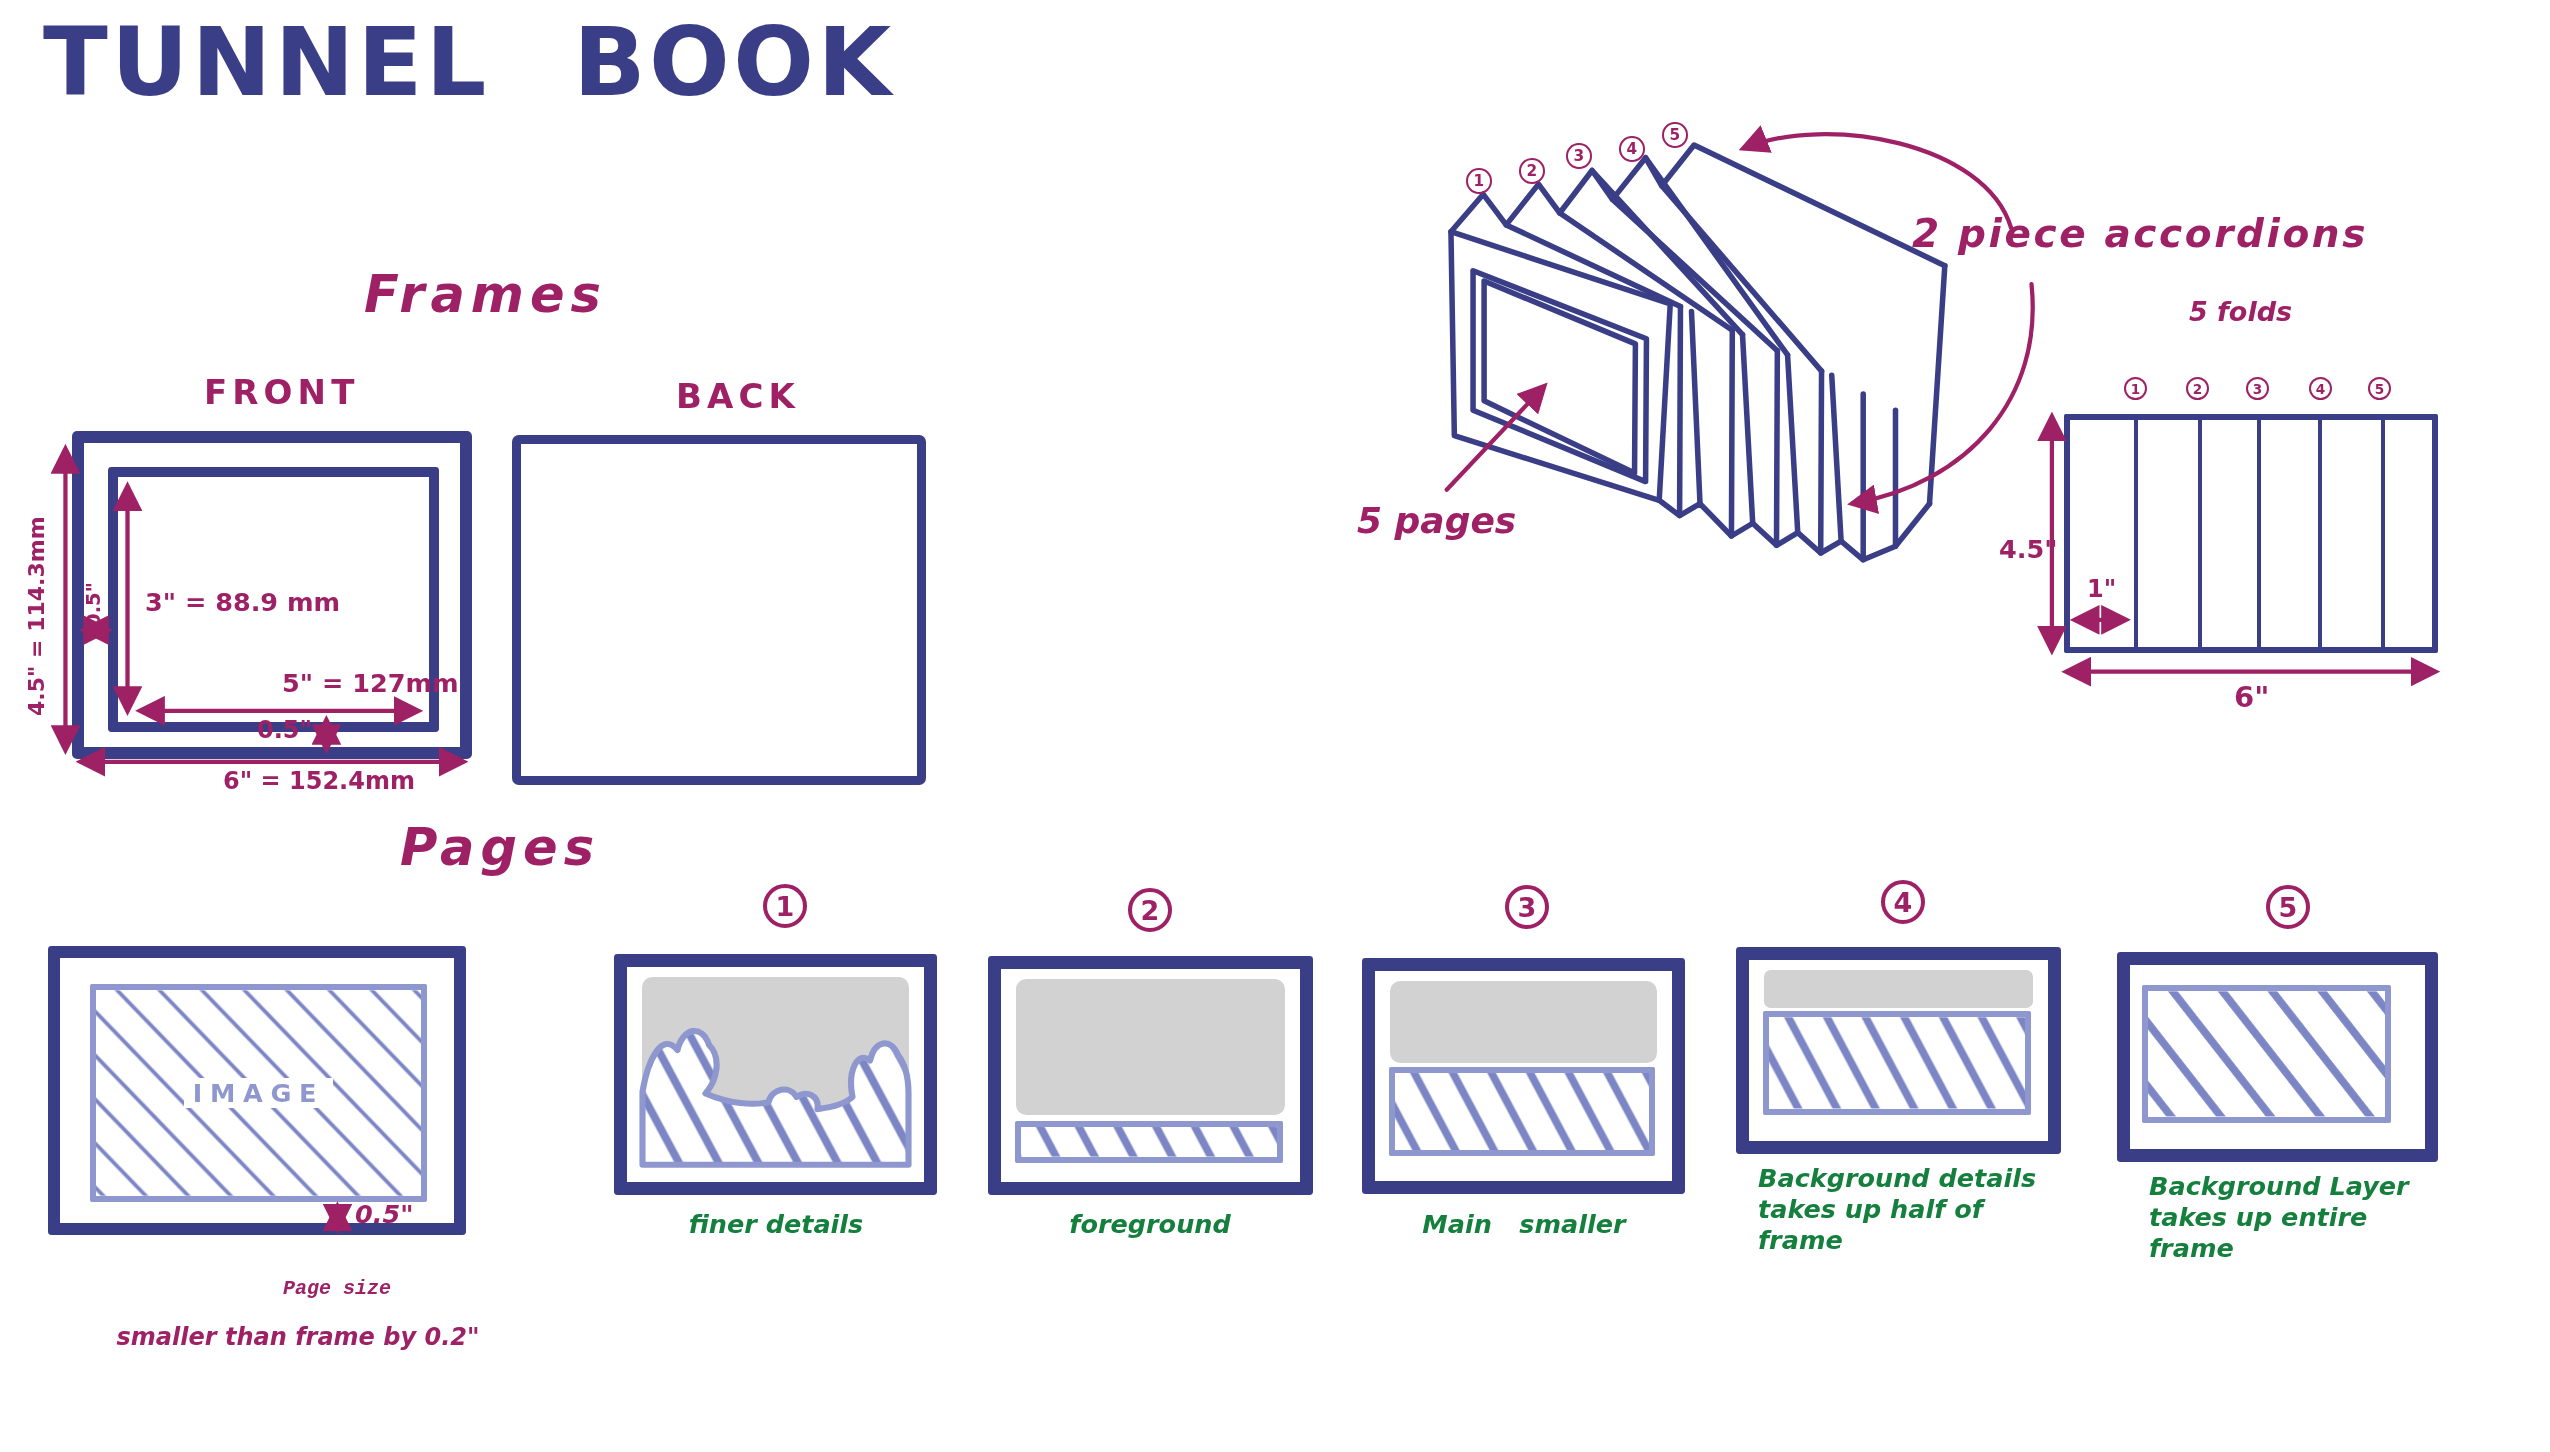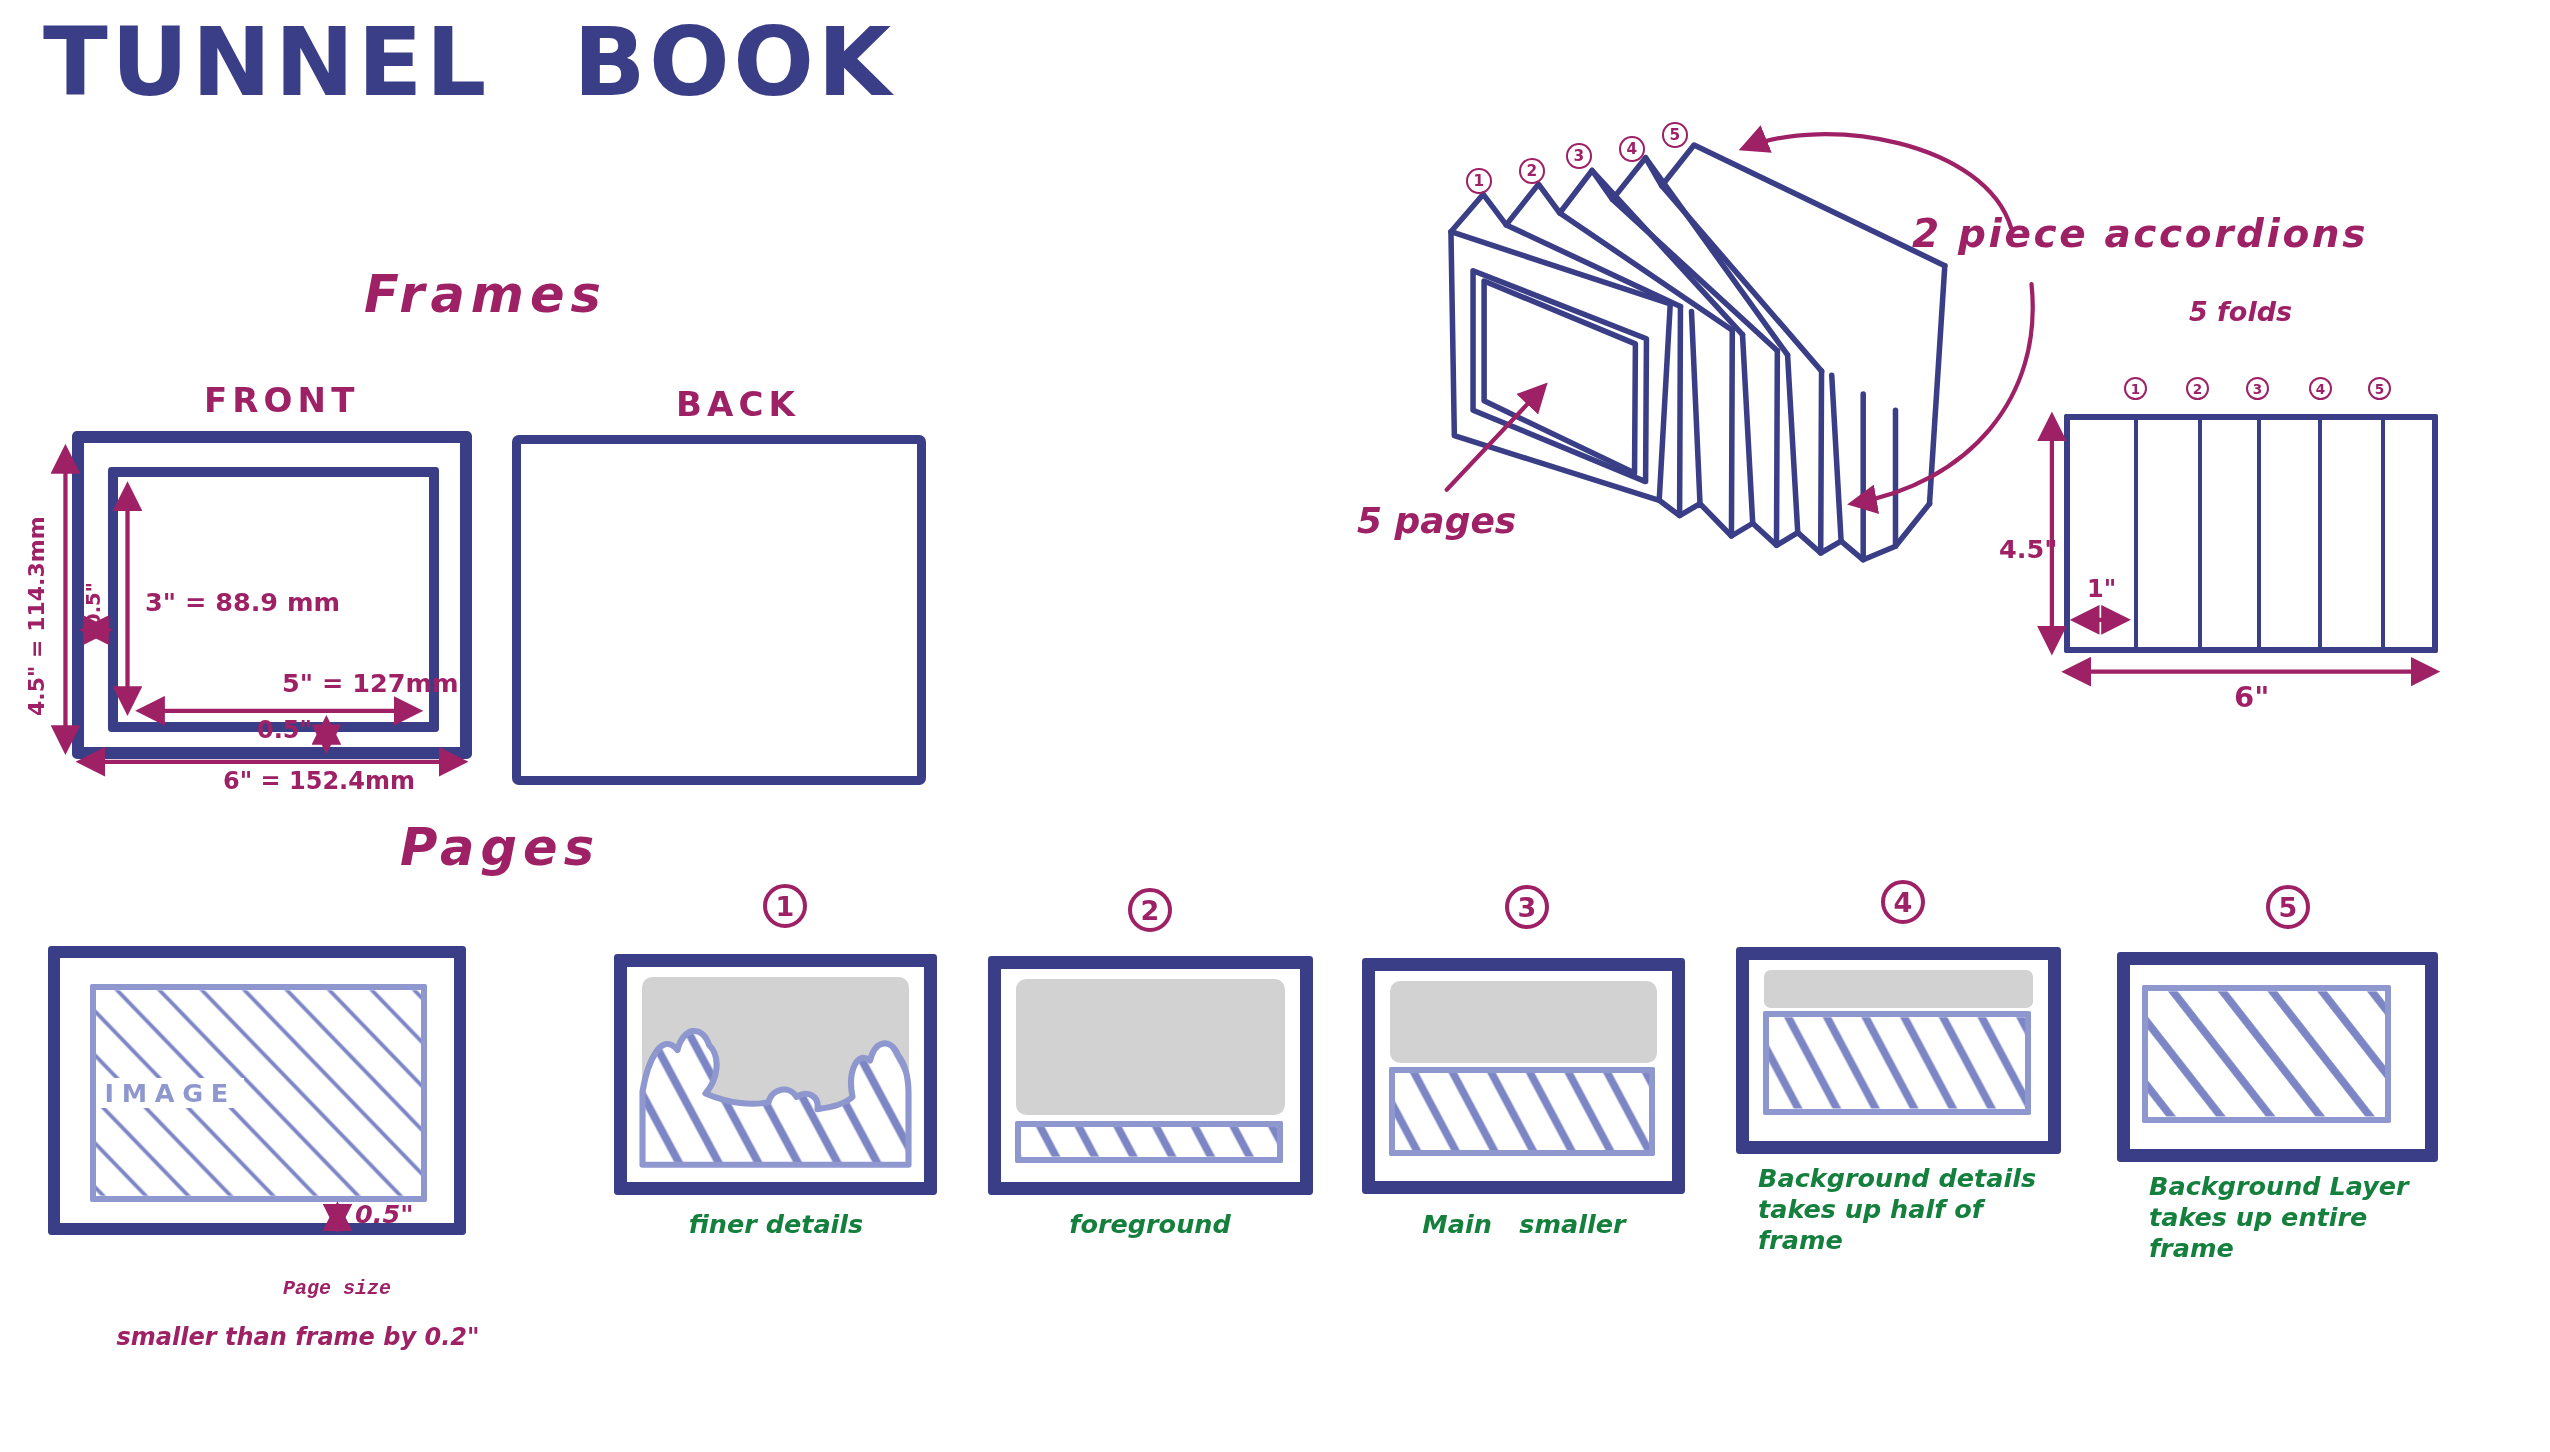--- a/index.html
+++ b/index.html
@@ -4,21 +4,21 @@
 <style>
   html,body{margin:0;padding:0;background:#fff;}
   .canvas{position:relative;width:2550px;height:1453px;background:#ffffff;overflow:hidden;
           font-family:"DejaVu Sans",sans-serif;color:#3a3e87;}
   .abs{position:absolute;}
   .accent{color:#9e2166;}
   .hand{font-style:italic;}
   
   .title{font-size:95px;font-weight:bold;letter-spacing:3.4px;word-spacing:47px;color:#3a3e87;}
   .section-h{font-size:51px;font-weight:600;font-style:italic;letter-spacing:6px;color:#9e2166;}
-  .frame-h{font-size:34px;font-weight:600;letter-spacing:5.1px;color:#9e2166;margin-top:8px;}
+  .frame-h{font-size:34px;font-weight:600;letter-spacing:5.1px;color:#9e2166;}
   
   .frame{position:absolute;box-sizing:border-box;background:#fff;}
   .f-outer{border:12px solid #3a3e87;border-radius:5.1px;}
   .f-inner{border:10.2px solid #3a3e87;border-radius:3.4px;}
   .f-back{border:9.4px solid #3a3e87;border-radius:6.8px;}
   .f-page{border:13.6px solid #3a3e87;border-radius:3.4px;}
   .f-sample{border:12.8px solid #3a3e87;border-radius:3.4px;}
   
   .dim{font-size:24px;font-weight:600;color:#9e2166;white-space:nowrap;}
   .dim-sm{font-size:19.6px;}
@@ -156,21 +156,21 @@
   <div class="abs dim" style="left:2087px;top:575px;">1"</div>
   <div class="abs dim" style="left:2234px;top:680px;font-size:29px;">6"</div>
 
   <div class="abs section-h" style="left:400px;top:818px;">Pages</div>
 
   <div class="frame f-sample" style="left:48px;top:946px;width:418px;height:289px;"></div>
   <div class="abs" style="left:90px;top:984px;width:337px;height:218px;box-sizing:border-box;border:6px solid #8f97cf;border-radius:1.7px;background:#fff;">
     <svg style="position:absolute;left:0;top:0;width:100%;height:100%;" viewBox="0 0 383 242" width="326" height="206">
       <rect x="0" y="0" width="100%" height="100%" fill="url(#hatchA)"></rect>
     </svg>
-    <div style="position:absolute;inset:0;display:flex;align-items:center;justify-content:flex-start;">
+    <div style="position:absolute;inset:0;display:flex;align-items:center;justify-content:center;">
       <span class="img-label" style="background:#fff;padding:0 8.5px;">IMAGE</span>
     </div>
   </div>
   <div class="abs note" style="left:355px;top:1199px;font-size:25.5px;">0.5"</div>
   <div class="abs note center" style="left:170px;top:1277px;width:221px;text-align:right;font-size:20px;font-family:Liberation Mono, monospace;">Page size</div>
   <div class="abs note" style="left:111px;top:1323px;width:374px;text-align:center;font-size:24px;">smaller than frame by 0.2"</div>
 
   <div class="circ circ-lg" style="left:763px;top:884px;">
       <span>1</span>
     </div>

